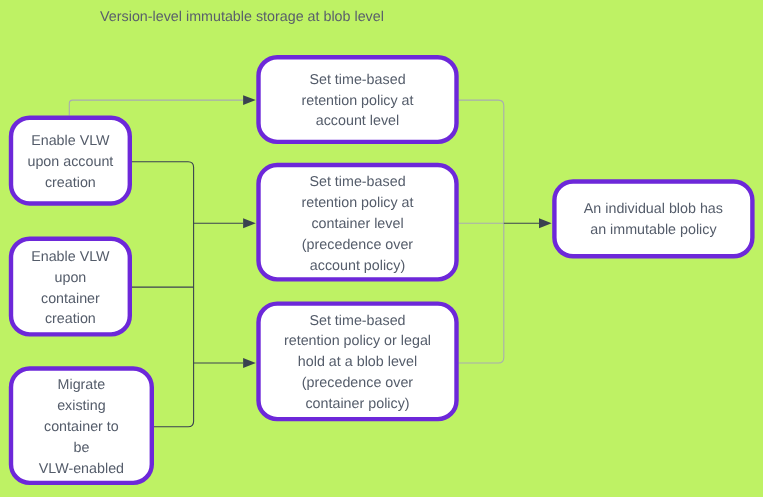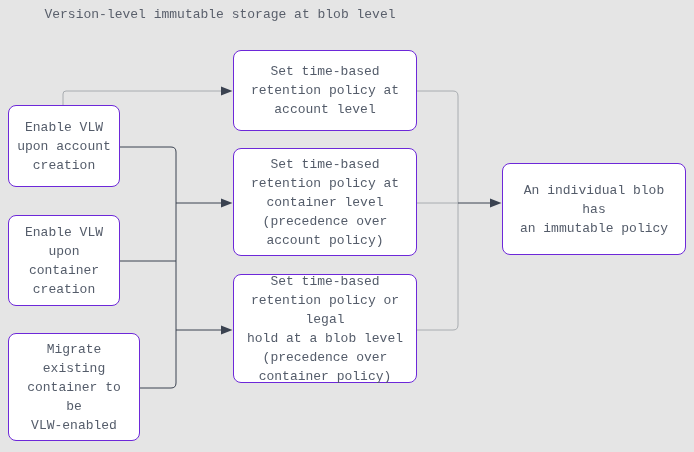--- a/index.html
+++ b/index.html
@@ -5,23 +5,22 @@
   html, body {
     margin: 0;
     padding: 0;
     background: #ffffff;
     font-family: "Liberation Sans", sans-serif;
   }
   .canvas {
     position: relative;
     width: 694px;
     height: 452px;
-    background: #e5e5e5;
+    background: #bef264;
     overflow: hidden;
-    font-family: Liberation Mono, monospace;
   }
   .diagram-title {
     position: absolute;
     top: 6px;
     left: 0;
     width: 440px;
     text-align: center;
     font-size: 13px;
     line-height: 17px;
     color: #595F6B;
@@ -30,41 +29,41 @@
     position: absolute;
     top: 0;
     left: 0;
     width: 694px;
     height: 452px;
   }
   .node {
     position: absolute;
     box-sizing: border-box;
     background: #ffffff;
-    border: 1px solid #6d28d9;
-    border-radius: 8px;
+    border: 4px solid #6d28d9;
+    border-radius: 19px;
     display: flex;
     align-items: center;
     justify-content: center;
     text-align: center;
     padding: 4px 6px;
   }
   .node-label {
     font-size: 13px;
     line-height: 19px;
     color: #545C6A;
     white-space: pre-line;
   }
   .n-l1 { left: 8px;   top: 105px; width: 112px; height: 82px; }
   .n-l2 { left: 8px;   top: 215px; width: 112px; height: 91px; }
   .n-l3 { left: 8px;   top: 333px; width: 132px; height: 108px; }
   .n-m1 { left: 233px; top: 50px;  width: 184px; height: 81px; }
   .n-m2 { left: 233px; top: 148px; width: 184px; height: 108px; }
   .n-m3 { left: 233px; top: 274px; width: 184px; height: 109px; }
-  .n-r1 { left: 502px; top: 163px; width: 184px; height: 92px; }
+  .n-r1 { left: 502px; top: 163px; width: 184px; height: 72px; }
 </style>
 </head>
 <body>
 
 <div class="canvas">
 
   <div class="diagram-title">Version-level immutable storage at blob level</div>
 
   <svg class="edges-layer" viewBox="0 0 694 452" fill="none">
 

